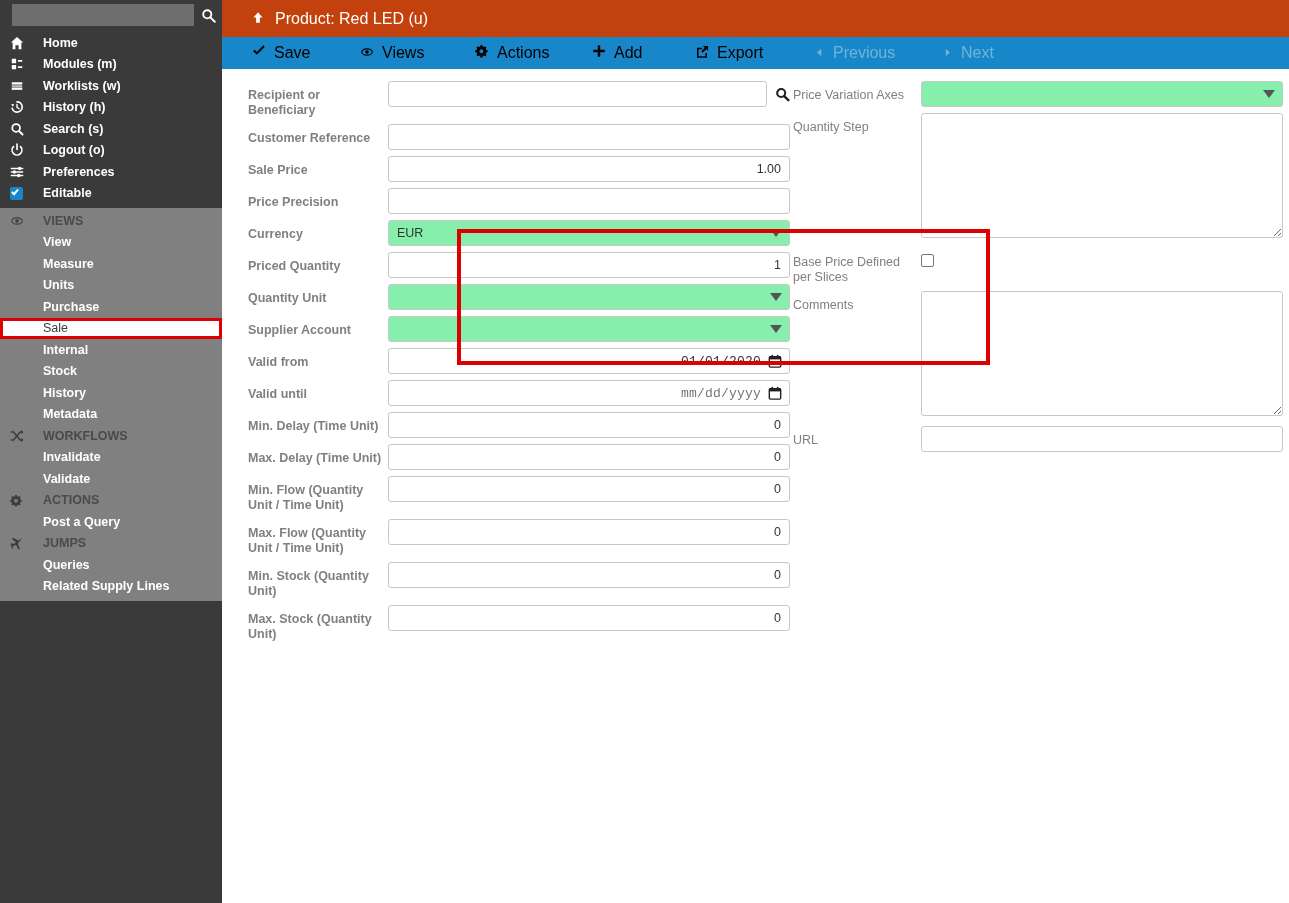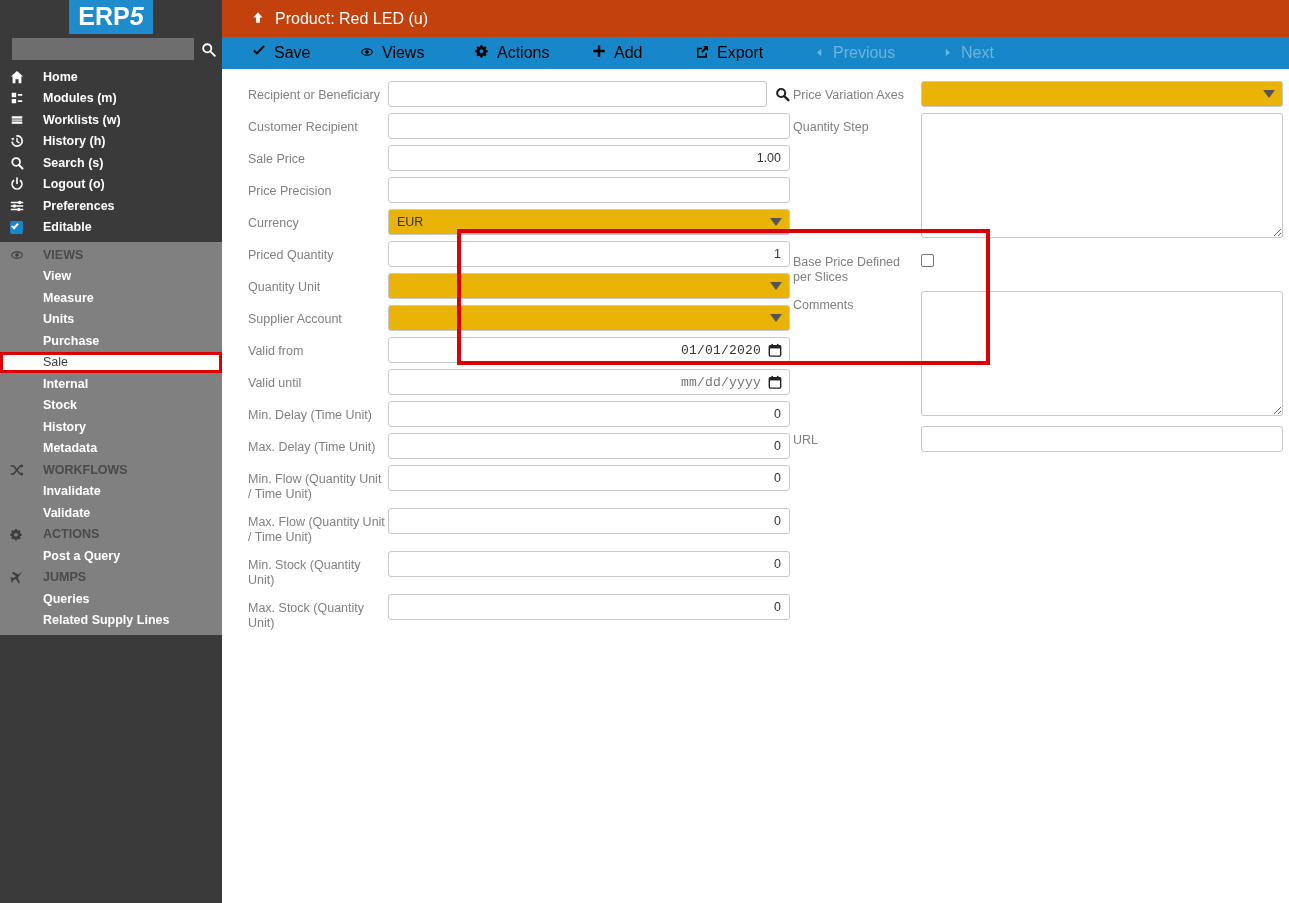--- a/index.html
+++ b/index.html
@@ -93,38 +93,38 @@
   #form { position: relative; padding-top: 12px; }
 
   .col-left  { position: absolute; left: 26px;  top: 12px; width: 542px; }
   .col-right { position: absolute; left: 571px; top: 12px; width: 490px; }
 
   .frow { display: flex; align-items: flex-start; margin-bottom: 6px; }
   .flabel {
     color: #808080; font-size: 12.5px; line-height: 15px;
     padding-top: 7px; word-wrap: break-word;
   }
-  .col-left .flabel  { width: 140px; min-width: 140px; }
+  .col-left .flabel  { width: 140px; min-width: 140px; font-weight: bold; }
   .col-right .flabel { width: 128px; min-width: 128px; }
   .fctl { flex: 1; position: relative; }
 
   input.tbox, select.sbox {
     width: 100%; height: 26px;
     border: 1px solid #c8c8c8; border-radius: 3px;
     background: #ffffff; color: #333333;
     font-size: 12.5px; padding: 0 8px; outline: none;
     font-family: "Liberation Sans", sans-serif;
   }
   input.tbox.num { text-align: right; }
   input.tbox::placeholder { color: #757575; }
   input.tbox.date { font-family: Liberation Mono, monospace; font-size: 13px; letter-spacing: .2px; text-align: right; }
 
   select.sbox {
     -webkit-appearance: none; appearance: none;
-    padding-right: 26px; background: #eab308;
+    padding-right: 26px; background: #86efac;
     cursor: pointer;
   }
   .selwrap { position: relative; }
   .caret {
     position: absolute; right: 8px; top: 9px;
     width: 0; height: 0; pointer-events: none;
     border-left: 6px solid transparent;
     border-right: 6px solid transparent;
     border-top: 8px solid #555555;
   }
@@ -160,25 +160,20 @@
 </style>
 </head>
 <body>
 
 <div id="app">
 
   <div id="sidebar">
 
     <div id="sidebar-top">
 
-      <div class="logo-wrap">
-        <div class="logo">
-          <span>ERP</span><span class="five">5</span>
-        </div>
-      </div>
 
       <div class="search-row">
         <input class="search-input" type="text" placeholder="" style="">
         <span class="search-ico">
           <svg width="15" height="15" viewBox="0 0 24 24" fill="none" stroke="currentColor" stroke-width="3">
             <circle cx="10" cy="10" r="6.5"></circle>
               <line x1="15" y1="15" x2="22" y2="22" stroke-linecap="round"></line>
           </svg>
         </span>
       </div>
@@ -386,21 +381,21 @@
                 <span class="lens">
                   <svg width="15" height="15" viewBox="0 0 16 16" fill="currentColor">
                     <circle cx="6.6" cy="6.4" r="4.3" fill="none" stroke="currentColor" stroke-width="2.2"></circle>
                     <line x1="9.8" y1="9.7" x2="14.2" y2="14.1" stroke="currentColor" stroke-width="2.6" stroke-linecap="round"></line>
                   </svg>
                 </span>
               </div>
             </div>
           </div>
           <div class="frow">
-            <div class="flabel">Customer Recipient</div>
+            <div class="flabel">Customer Reference</div>
             <div class="fctl"><input type="text" class="tbox" style=""></div>
           </div>
           <div class="frow">
             <div class="flabel">Sale Price</div>
             <div class="fctl"><input type="text" class="tbox num" value="1.00" style=""></div>
           </div>
           <div class="frow">
             <div class="flabel">Price Precision</div>
             <div class="fctl"><input type="text" class="tbox num" style=""></div>
           </div>

